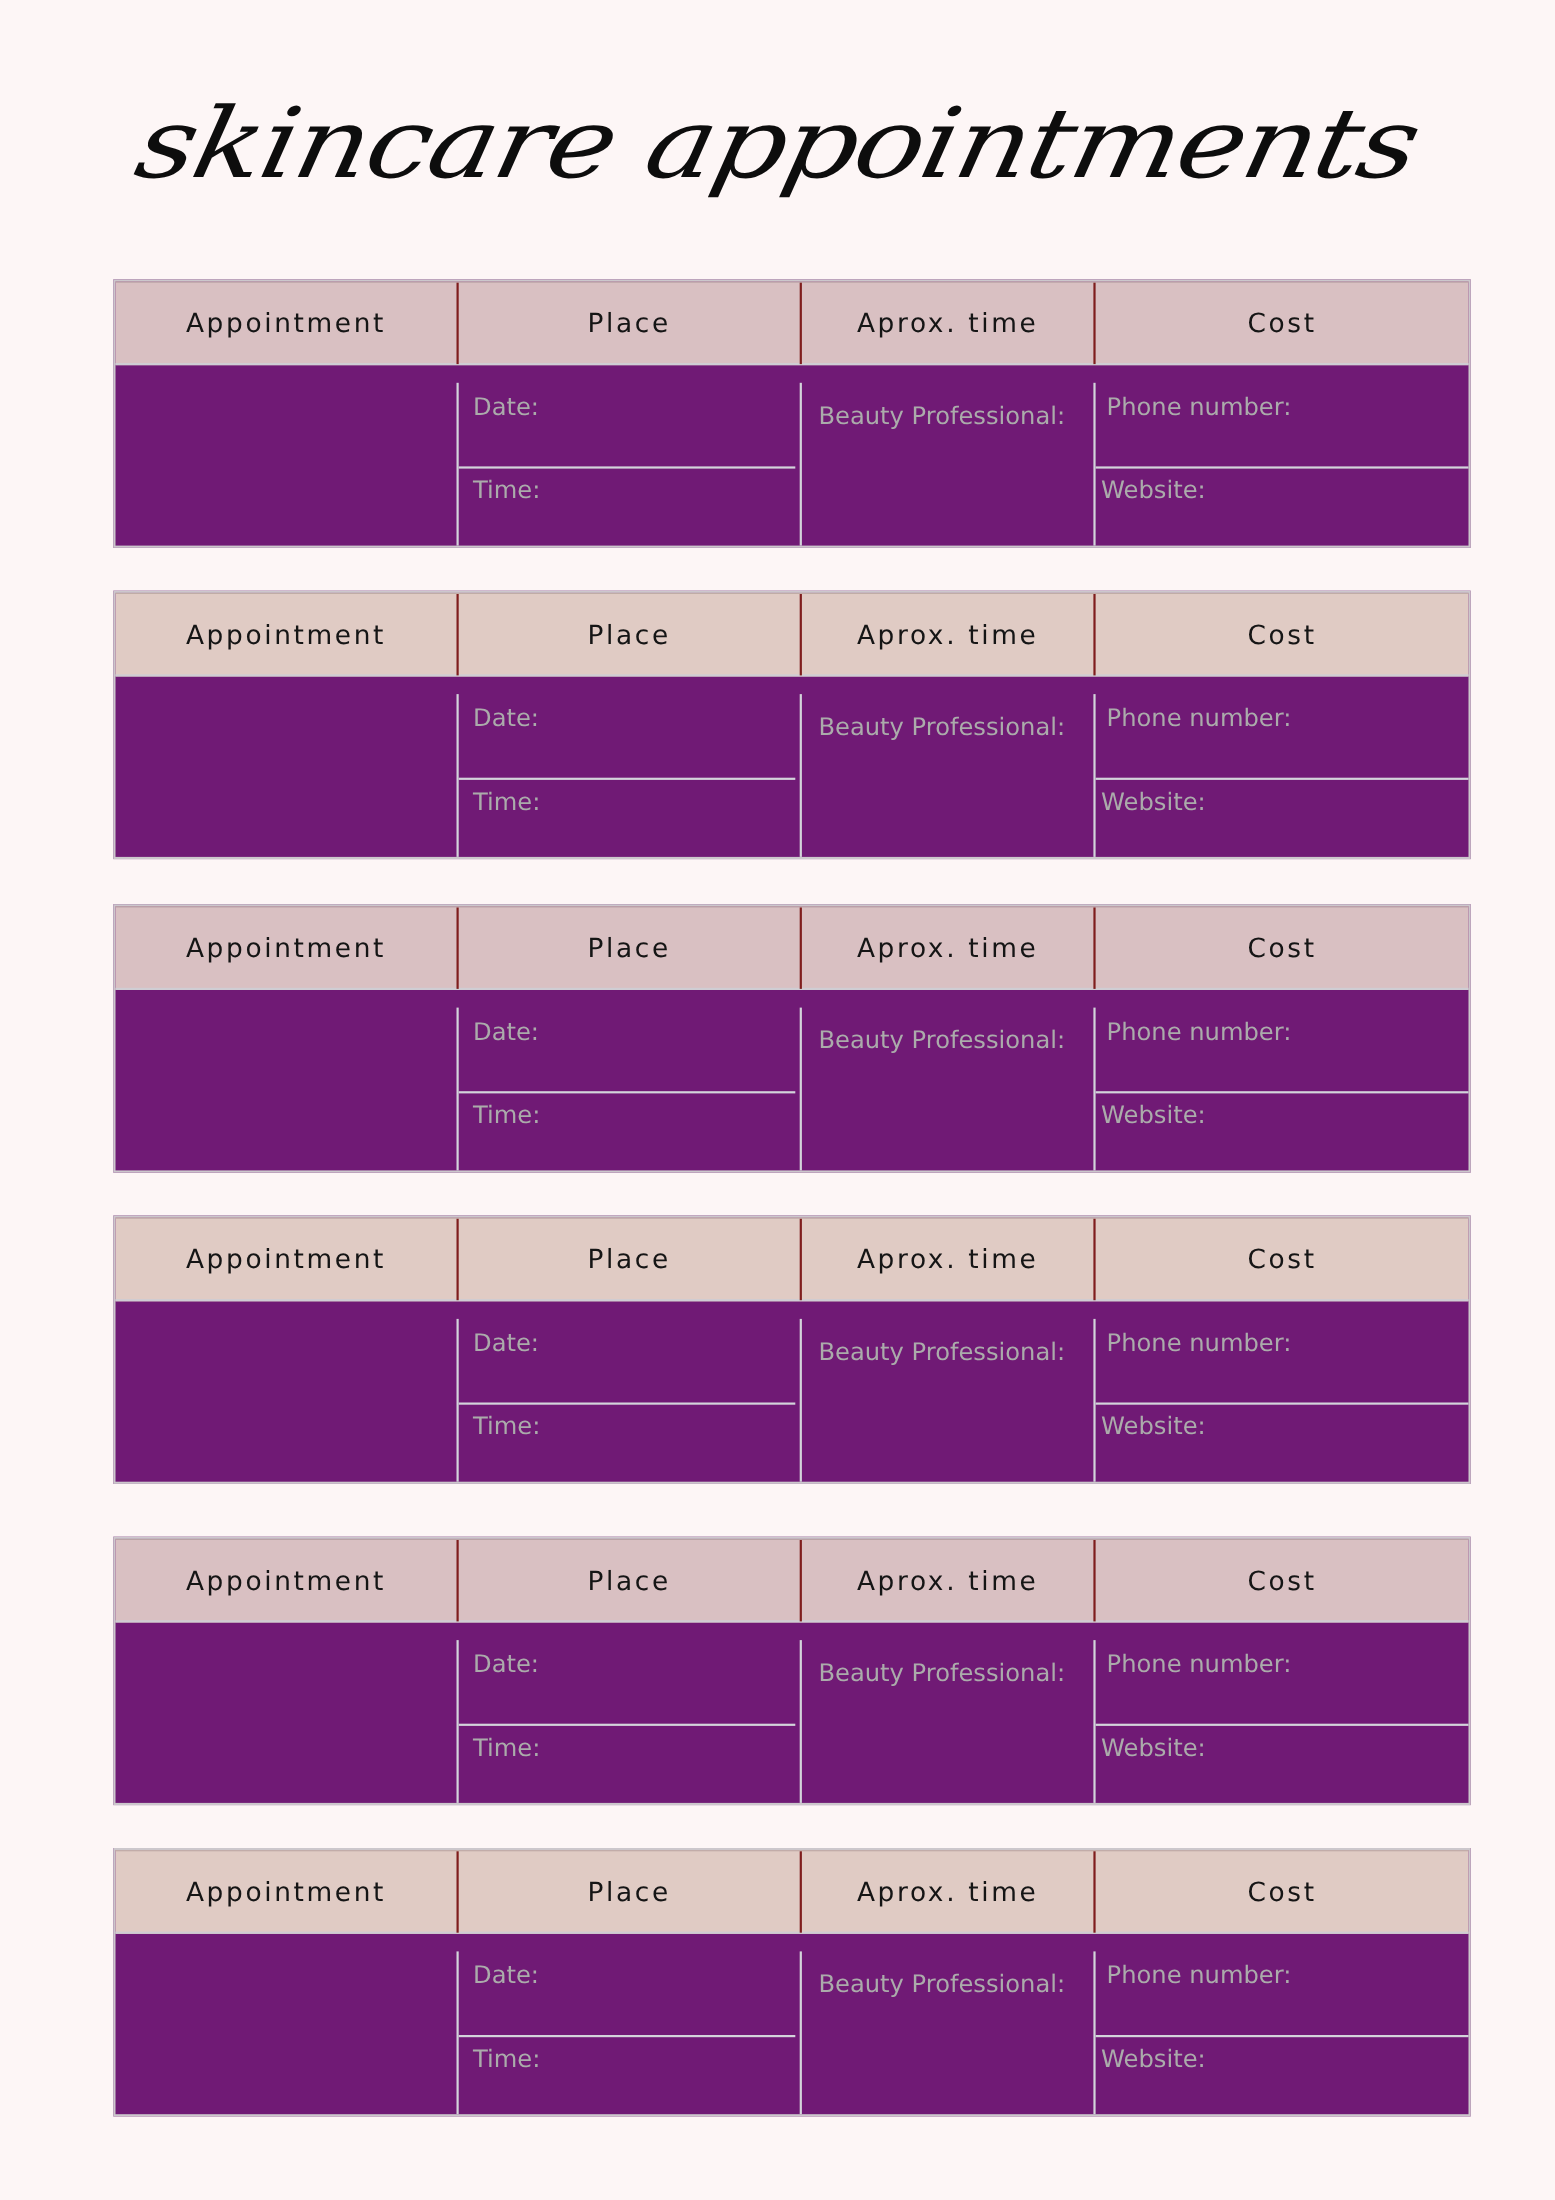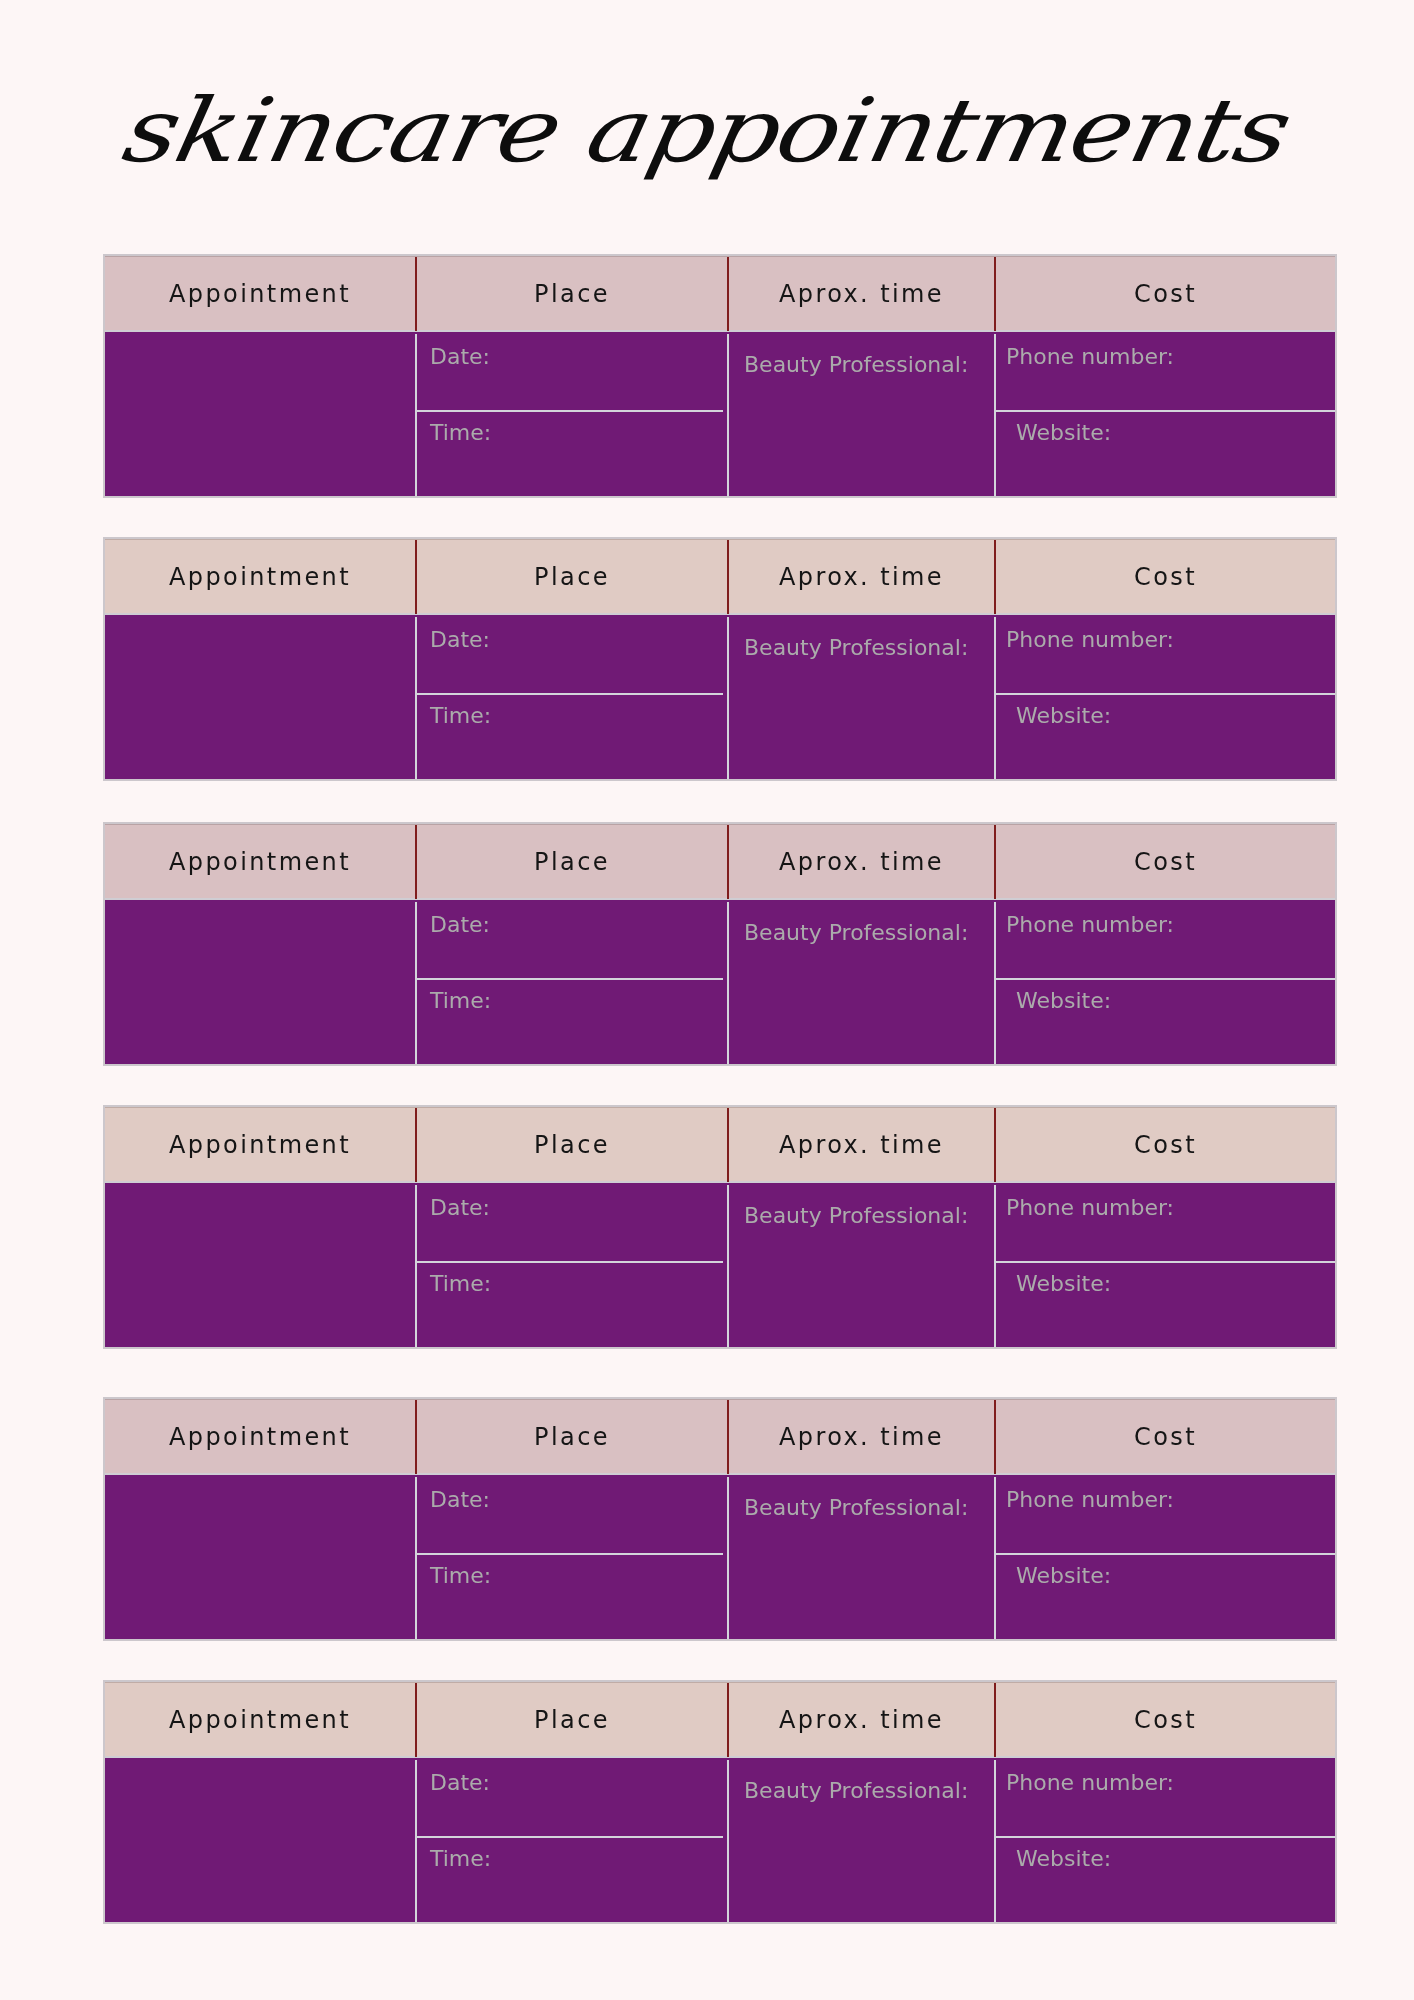--- a/index.html
+++ b/index.html
@@ -56,37 +56,37 @@
     .c1 { left: 0; width: 310px; }
     .c2 { left: 310px; width: 312px; }
     .c3 { left: 622px; width: 267px; }
     .c4 { left: 889px; width: 341px; }
     .body {
       position: absolute;
       left: 0; top: 76px; right: 0; bottom: 0;
     }
     .bcell {
       position: absolute;
-      top: 2px; bottom: 0;
+      top: 16px; bottom: 0;
       box-sizing: border-box;
     }
     .bcell + .bcell { border-left: 2px solid #d3d4db; }
     .sub {
       position: absolute;
       left: 0; right: 0;
       box-sizing: border-box;
       font-size: 22px;
       color: #ababab;
       padding-left: 13px;
     }
     .sub.top { top: 0; height: 78px; border-bottom: 2px solid #d3d4db; padding-top: 10px; }
     .sub.bot { top: 78px; bottom: 0; padding-top: 8px; }
     .c2 .sub.top { right: 4px; }
     .c4 .sub.top { padding-top: 10px; padding-left: 10px; }
-    .c4 .sub.bot { padding-top: 8px; padding-left: 20px; }
+    .c4 .sub.bot { padding-top: 8px; padding-left: 5px; }
     .pro {
       position: absolute;
       left: 15px; top: 12px;
       font-size: 22px;
       line-height: 37px;
       color: #ababab;
       width: 240px;
     }
   </style>
 </head>

